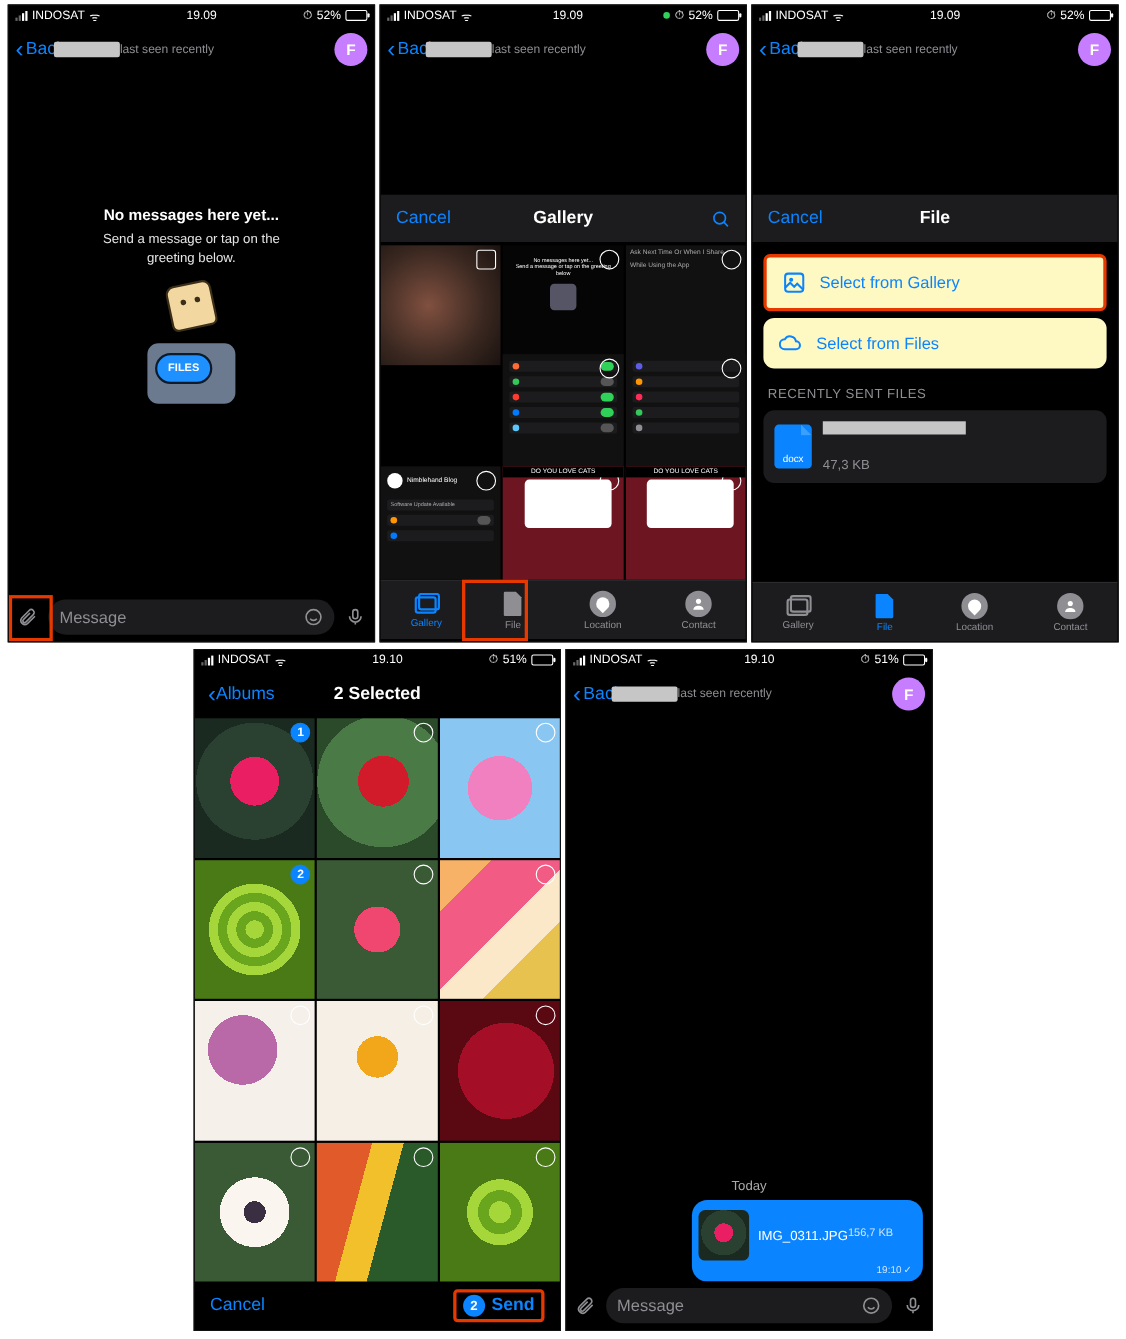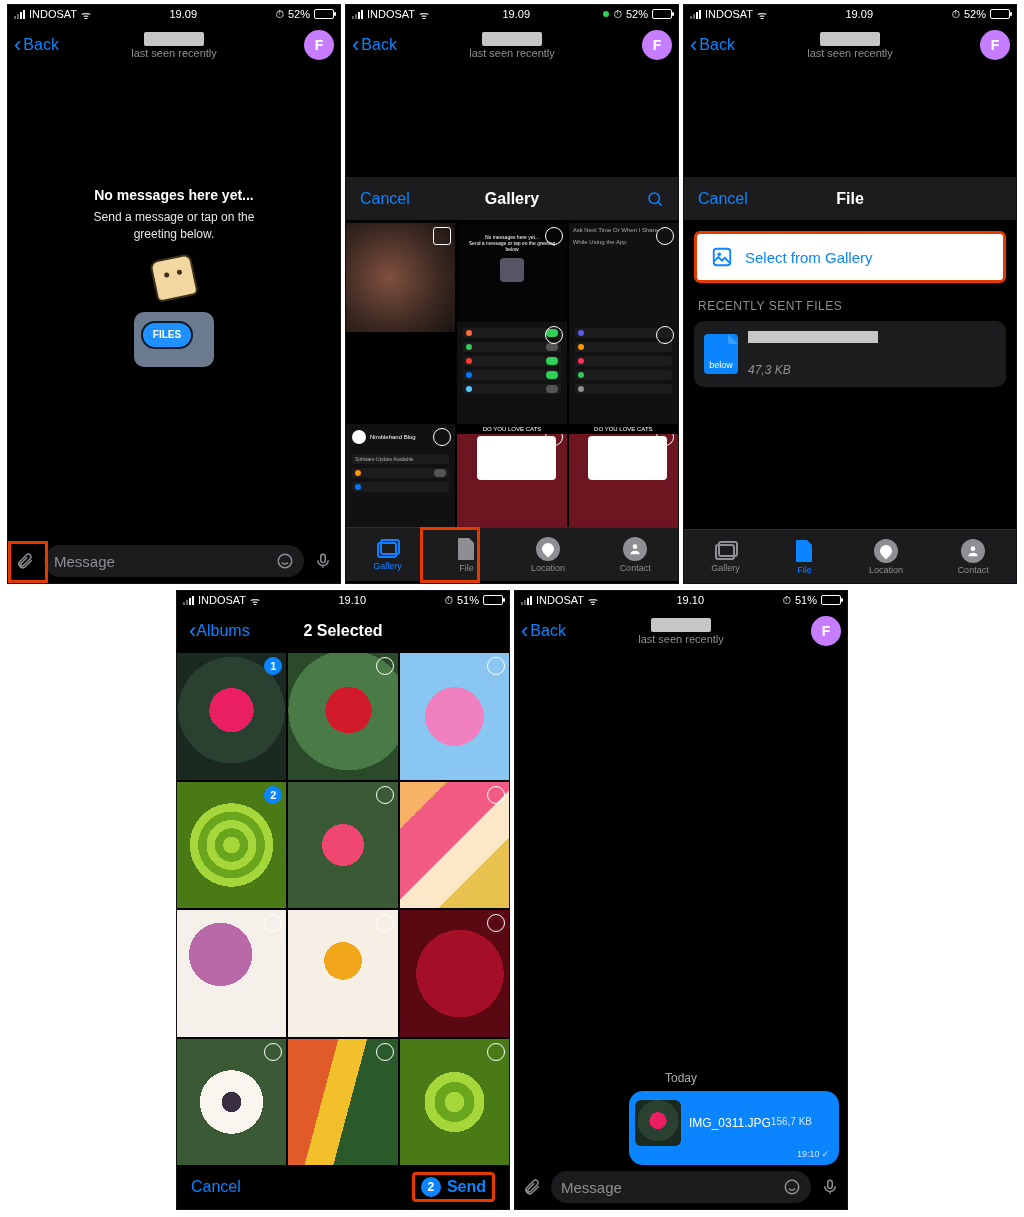--- a/index.html
+++ b/index.html
@@ -17,21 +17,21 @@
   .sig span:nth-child(1){height:3px;} .sig span:nth-child(2){height:5px;}
   .sig span:nth-child(3){height:7px;background:#fff;} .sig span:nth-child(4){height:9px;background:#fff;}
   .battery { width: 20px; height: 10px; border:1px solid #fff; border-radius:2px; position:relative;}
   .battery::after{content:'';position:absolute;right:-3px;top:2px;width:2px;height:4px;background:#fff;border-radius:1px;}
   .battery .fill{background:#fff;height:100%;width:52%;}
 
   
   .nav { height: 44px; display: flex; align-items: center; padding: 0 6px; position: relative; }
   .back { color:#0a84ff; font-size:16px; display:flex; align-items:center; gap:2px; }
   .chev { font-size:22px; line-height:1; }
-  .titlewrap { position:absolute; left:0; right:0; display:flex; flex-direction:column; align-items:center; pointer-events:none;}
+  .titlewrap { position:absolute; left:0; right:0; display:flex; flex-direction:row; pointer-events:none;padding-left:41px;}
   .pill { width:60px; height:14px; background:#c6c6c6; border-radius:2px; }
   .subtitle { color:#8e8e93; font-size:11px; margin-top:1px;}
   .avatar { width:30px; height:30px; border-radius:50%; background:#c77dff; color:#fff; display:flex; align-items:center; justify-content:center; margin-left:auto; font-size:14px; font-weight:600;}
   .green-dot{width:6px;height:6px;border-radius:50%;background:#30d158;display:inline-block;}
 
   
   .empty { text-align:center; color:#fff; padding-top:120px; }
   .empty .t1{font-weight:600;font-size:14px;}
   .empty .t2{font-size:12px;color:#e5e5e7;margin-top:6px;line-height:1.4;}
   .sticker{margin:14px auto 0;width:110px;height:110px;position:relative;}
@@ -71,28 +71,28 @@
   
   .tabbar{height:54px;background:#1c1c1e;display:flex;align-items:center;justify-content:space-around;border-top:1px solid #2c2c2e;}
   .tab{display:flex;flex-direction:column;align-items:center;gap:2px;color:#8e8e93;font-size:9px;}
   .tab.active{color:#0a84ff;}
   .tab .tabicon{width:24px;height:24px;border-radius:50%;background:#8e8e93;display:flex;align-items:center;justify-content:center;}
   .loc-pin{width:12px;height:12px;background:#fff;border-radius:50% 50% 50% 0;transform:rotate(-45deg);}
   .file-hl{position:absolute;bottom:0;left:74px;width:60px;height:56px;border:3px solid #e63900;z-index:10;}
 
   
   .file-body{background:#000;padding:4px 10px 0;}
-  .file-opt{background:#ffffff;border-radius:10px;margin:6px 0;padding:12px 14px;display:flex;align-items:center;gap:12px;}
+  .file-opt{background:#fef9c3;border-radius:10px;margin:6px 0;padding:12px 14px;display:flex;align-items:center;gap:12px;}
   .file-opt .lbl{color:#0a84ff;font-size:15px;}
   .file-hl2{border:3px solid #e63900;border-radius:6px;}
   .sect-title{color:#8e8e93;font-size:12px;margin:16px 4px 8px;letter-spacing:0.5px;}
   .recent{background:#1c1c1e;border-radius:10px;padding:10px;display:flex;align-items:center;gap:10px;}
   .docx{width:34px;height:40px;background:#0a84ff;border-radius:4px;display:flex;align-items:flex-end;justify-content:center;color:#fff;font-size:9px;padding-bottom:4px;position:relative;}
   .docx::before{content:'';position:absolute;top:0;right:0;width:10px;height:10px;background:#3aa0ff;clip-path:polygon(0 0,100% 100%,0 100%);}
-  .finfo{display:flex;flex-direction:column;gap:20px;font-style:italic;}
+  .finfo{display:flex;flex-direction:column;gap:20px;}
   .fname{width:130px;height:12px;background:#c6c6c6;}
   .fsize{color:#8e8e93;font-size:12px;}
 
   
   .nav2{height:44px;display:flex;align-items:center;justify-content:space-between;padding:0 12px;position:relative;background:#000;}
   .nav2 .albums{color:#0a84ff;font-size:16px;display:flex;align-items:center;}
   .nav2 .seltitle{position:absolute;left:0;right:0;text-align:center;color:#fff;font-size:16px;font-weight:600;pointer-events:none;}
   .grid4{display:grid;grid-template-columns:repeat(3,1fr);grid-auto-rows:1fr;gap:2px;flex:1;}
   .flower{position:relative;}
   .flower .ring{position:absolute;top:4px;right:4px;width:18px;height:18px;border:1.5px solid #fff;border-radius:50%;}
@@ -384,23 +384,29 @@
   </div>
   <div class="file-body">
     <div class="file-opt file-hl2">
       <svg width="22" height="22" viewBox="0 0 24 24">
               <rect x="3" y="3" width="18" height="18" rx="3" fill="none" stroke="#0a84ff" stroke-width="2"></rect>
               <circle cx="9" cy="9" r="2" fill="#0a84ff"></circle>
               <path d="M3 17l5-5 4 4 3-3 6 6" fill="none" stroke="#0a84ff" stroke-width="2"></path>
             </svg>
       <span class="lbl">Select from Gallery</span>
     </div>
+    <div class="file-opt">
+      <svg width="22" height="22" viewBox="0 0 24 24">
+              <path d="M6 18a5 5 0 010-10 6 6 0 0111 2 4 4 0 010 8H6z" fill="none" stroke="#0a84ff" stroke-width="2"></path>
+            </svg>
+      <span class="lbl">Select from Files</span>
+    </div>
     <div class="sect-title">RECENTLY SENT FILES</div>
     <div class="recent">
-      <div class="docx">below</div>
+      <div class="docx">docx</div>
       <div class="finfo">
               <div class="fname"></div>
               <div class="fsize">47,3 KB</div>
             </div>
     </div>
   </div>
   <div class="tabbar" style="position:absolute;bottom:0;left:0;right:0;">
     <div class="tab">
             <svg width="24" height="20" viewBox="0 0 24 20">
               <rect x="2" y="4" width="18" height="14" rx="2" fill="none" stroke="#8e8e93" stroke-width="2"></rect>

